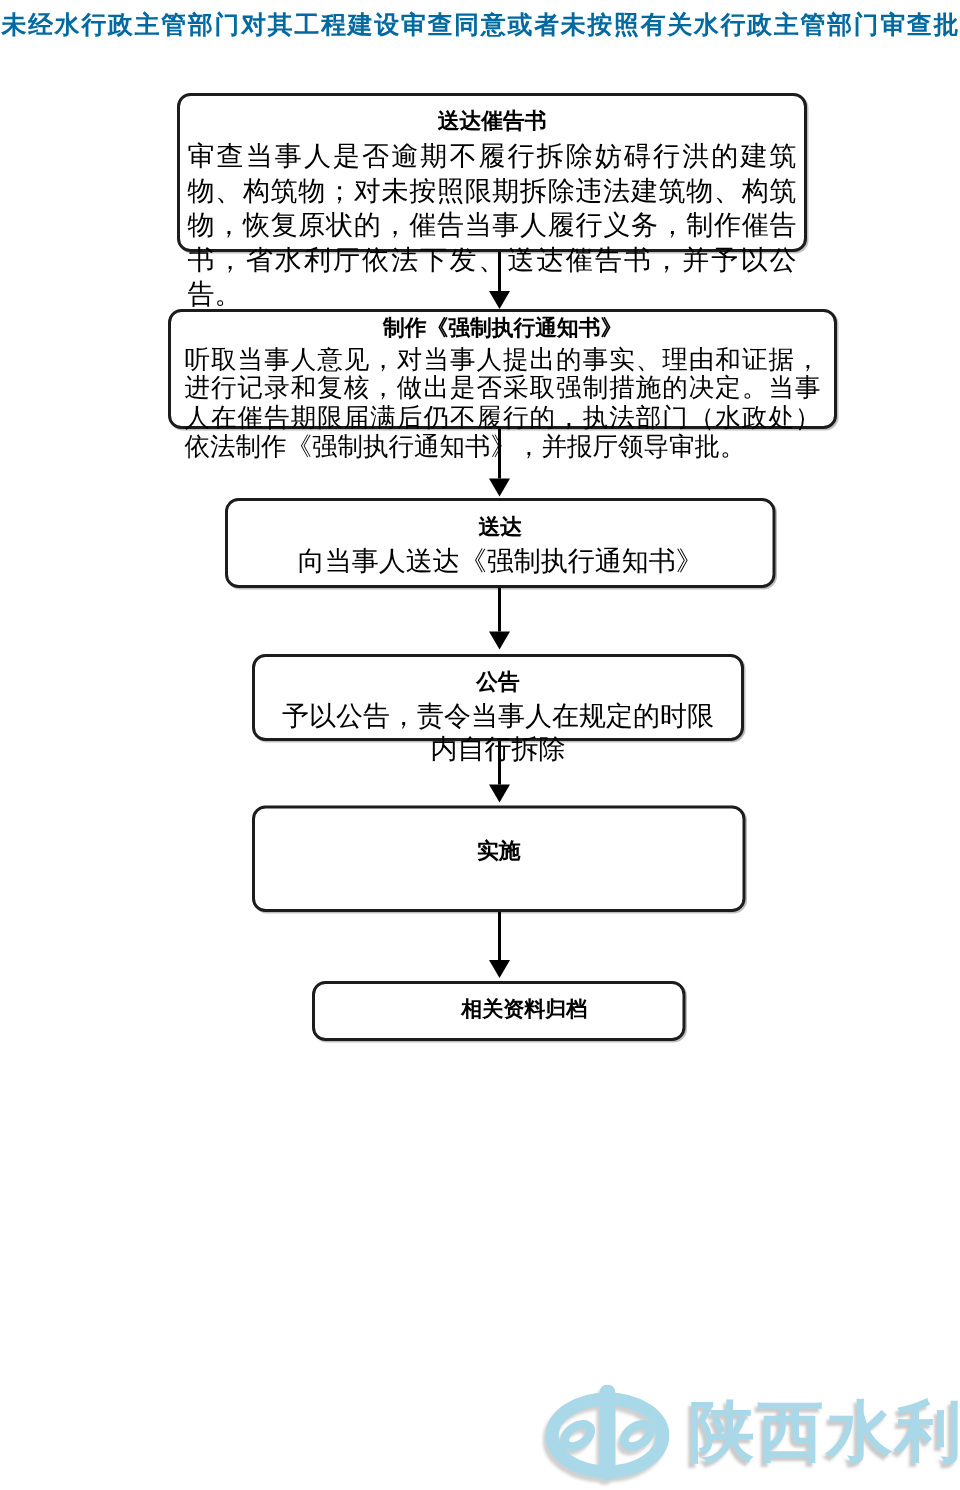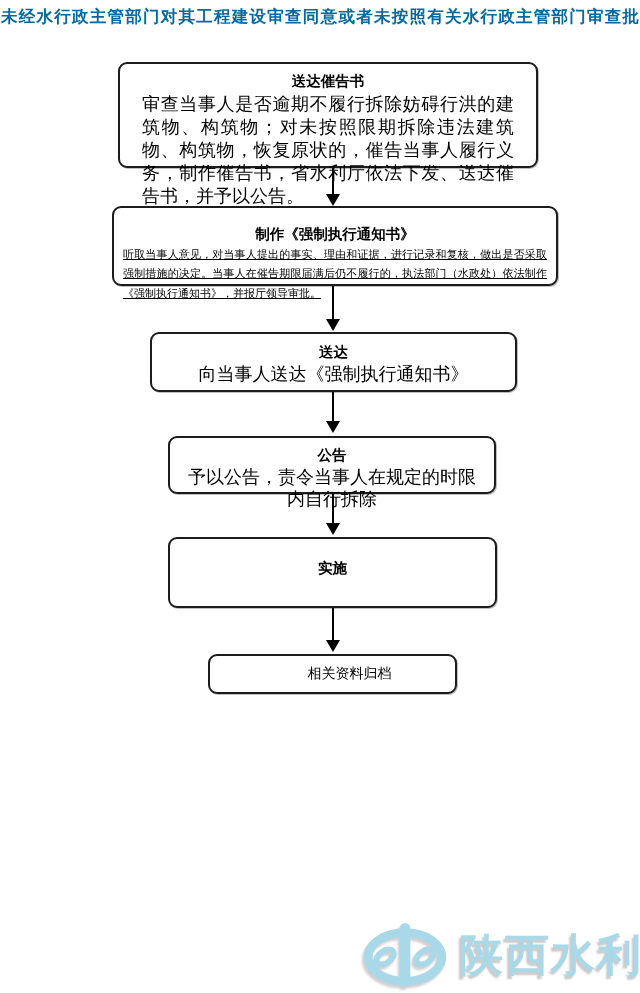--- a/index.html
+++ b/index.html
@@ -17,42 +17,42 @@
 
   
   .flow-box {
     position:absolute; box-sizing:border-box; background:#fff;
     border:2px solid #1c1c1c; border-radius:9px;
     box-shadow:1px 1px 0 rgba(110,110,110,.45);
   }
   .box-heading { font-weight:bold; text-align:center; font-size:14.5px; color:#000; }
   .box-body { font-size:18px; color:#000; }
 
-  #box1 { left:118px; top:62px;  width:420px; height:106px; padding:6px 22px; }
+  #box1 { left:118px; top:62px;  width:420px; height:106px; padding:6px 5px; }
   #box1 .box-heading { line-height:23px; }
   #box1 .box-body   { line-height:23px; text-align:justify; }
 
-  #box2 { left:112px; top:206px; width:446px; height:80px; padding:17px 9px; }
+  #box2 { left:112px; top:206px; width:446px; height:80px; padding:2px 9px; }
   #box2 .box-heading { line-height:19.5px; }
-  #box2 .box-body   { line-height:19.5px; font-size:11px; text-align:justify;text-decoration:underline; }
+  #box2 .box-body   { line-height:19.5px; font-size:17px; text-align:justify; }
 
   #box3 { left:150px; top:332px; width:367px; height:60px; padding:7px 10px; }
   #box3 .box-heading { line-height:22px; }
   #box3 .box-body   { line-height:22px; text-align:center; }
 
   #box4 { left:168px; top:436px; width:328px; height:58px; padding:6px 10px; }
   #box4 .box-heading { line-height:22px; }
   #box4 .box-body   { line-height:22px; text-align:center; }
 
   #box5 { left:168px; top:537px; width:329px; height:71px; padding:21px 11px; }
   #box5 .box-heading { line-height:16.5px; }
   #box5 .box-body   { line-height:16.3px; font-size:13.4px; text-align:justify; }
 
   #box6 { left:208px; top:654px; width:249px; height:40px; }
-  #box6 .box-heading { font-weight:normal; font-size:14px; line-height:36px;margin-left:34px; }
+  #box6 .box-heading { font-weight:bold; font-size:14px; line-height:36px;margin-left:34px; }
 
   
   .arrow {
     position:absolute; left:326px; width:14px;
     display:flex; flex-direction:column; align-items:center;
   }
   .arrow .shaft { width:2px; background:#000; flex:1; }
   .arrow .head {
     width:0; height:0;
     border-left:7px solid transparent; border-right:7px solid transparent;

